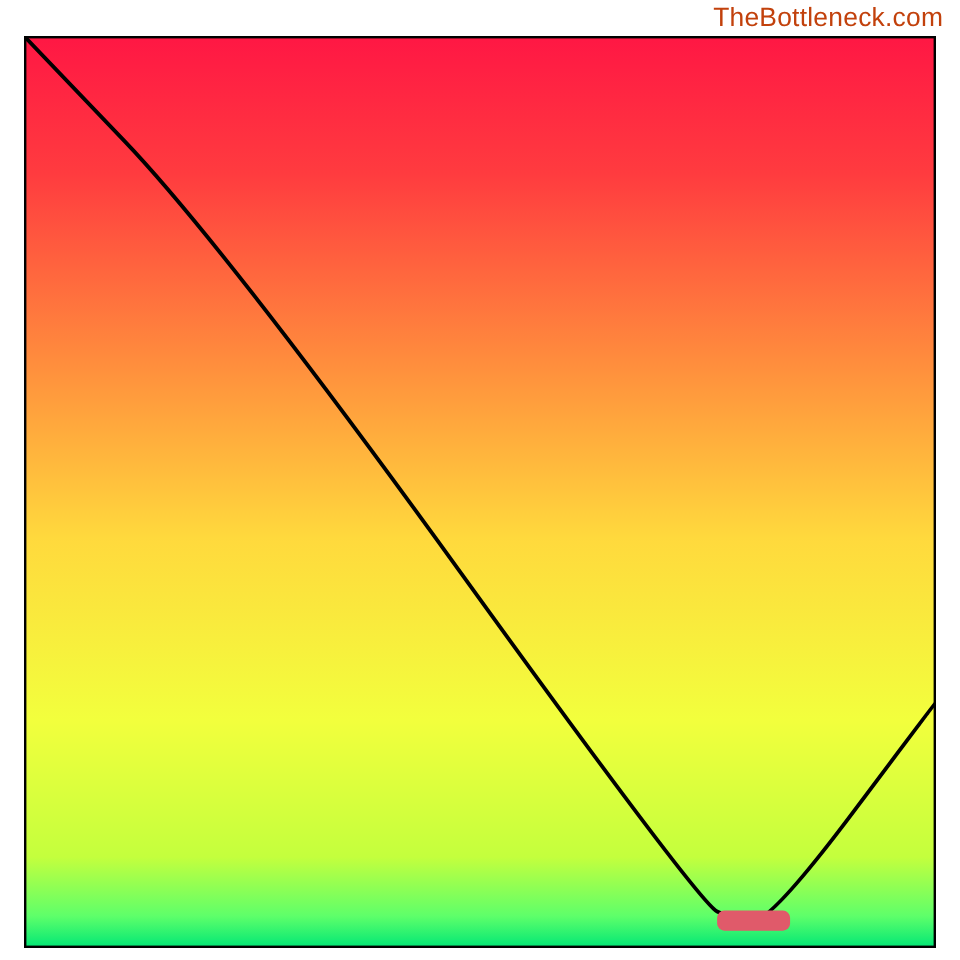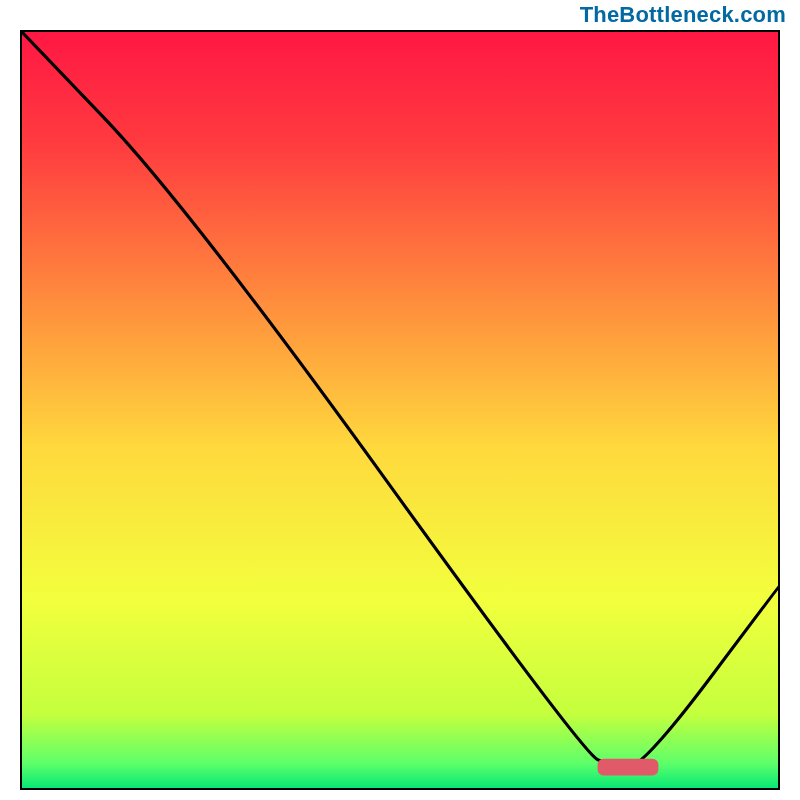--- a/index.html
+++ b/index.html
@@ -13,22 +13,22 @@
   .container {
     position: relative;
     width: 800px;
     height: 800px;
   }
   .watermark {
     position: absolute;
     top: 2px;
     right: 14px;
     font-size: 22px;
-    font-weight: 700;
-    color: #0369a1;
+    font-weight: 400;
+    color: #c2410c;
     letter-spacing: 0.2px;
   }
   .plot {
     position: absolute;
     left: 20px;
     top: 30px;
     width: 760px;
     height: 760px;
   }
   svg { display: block; }

